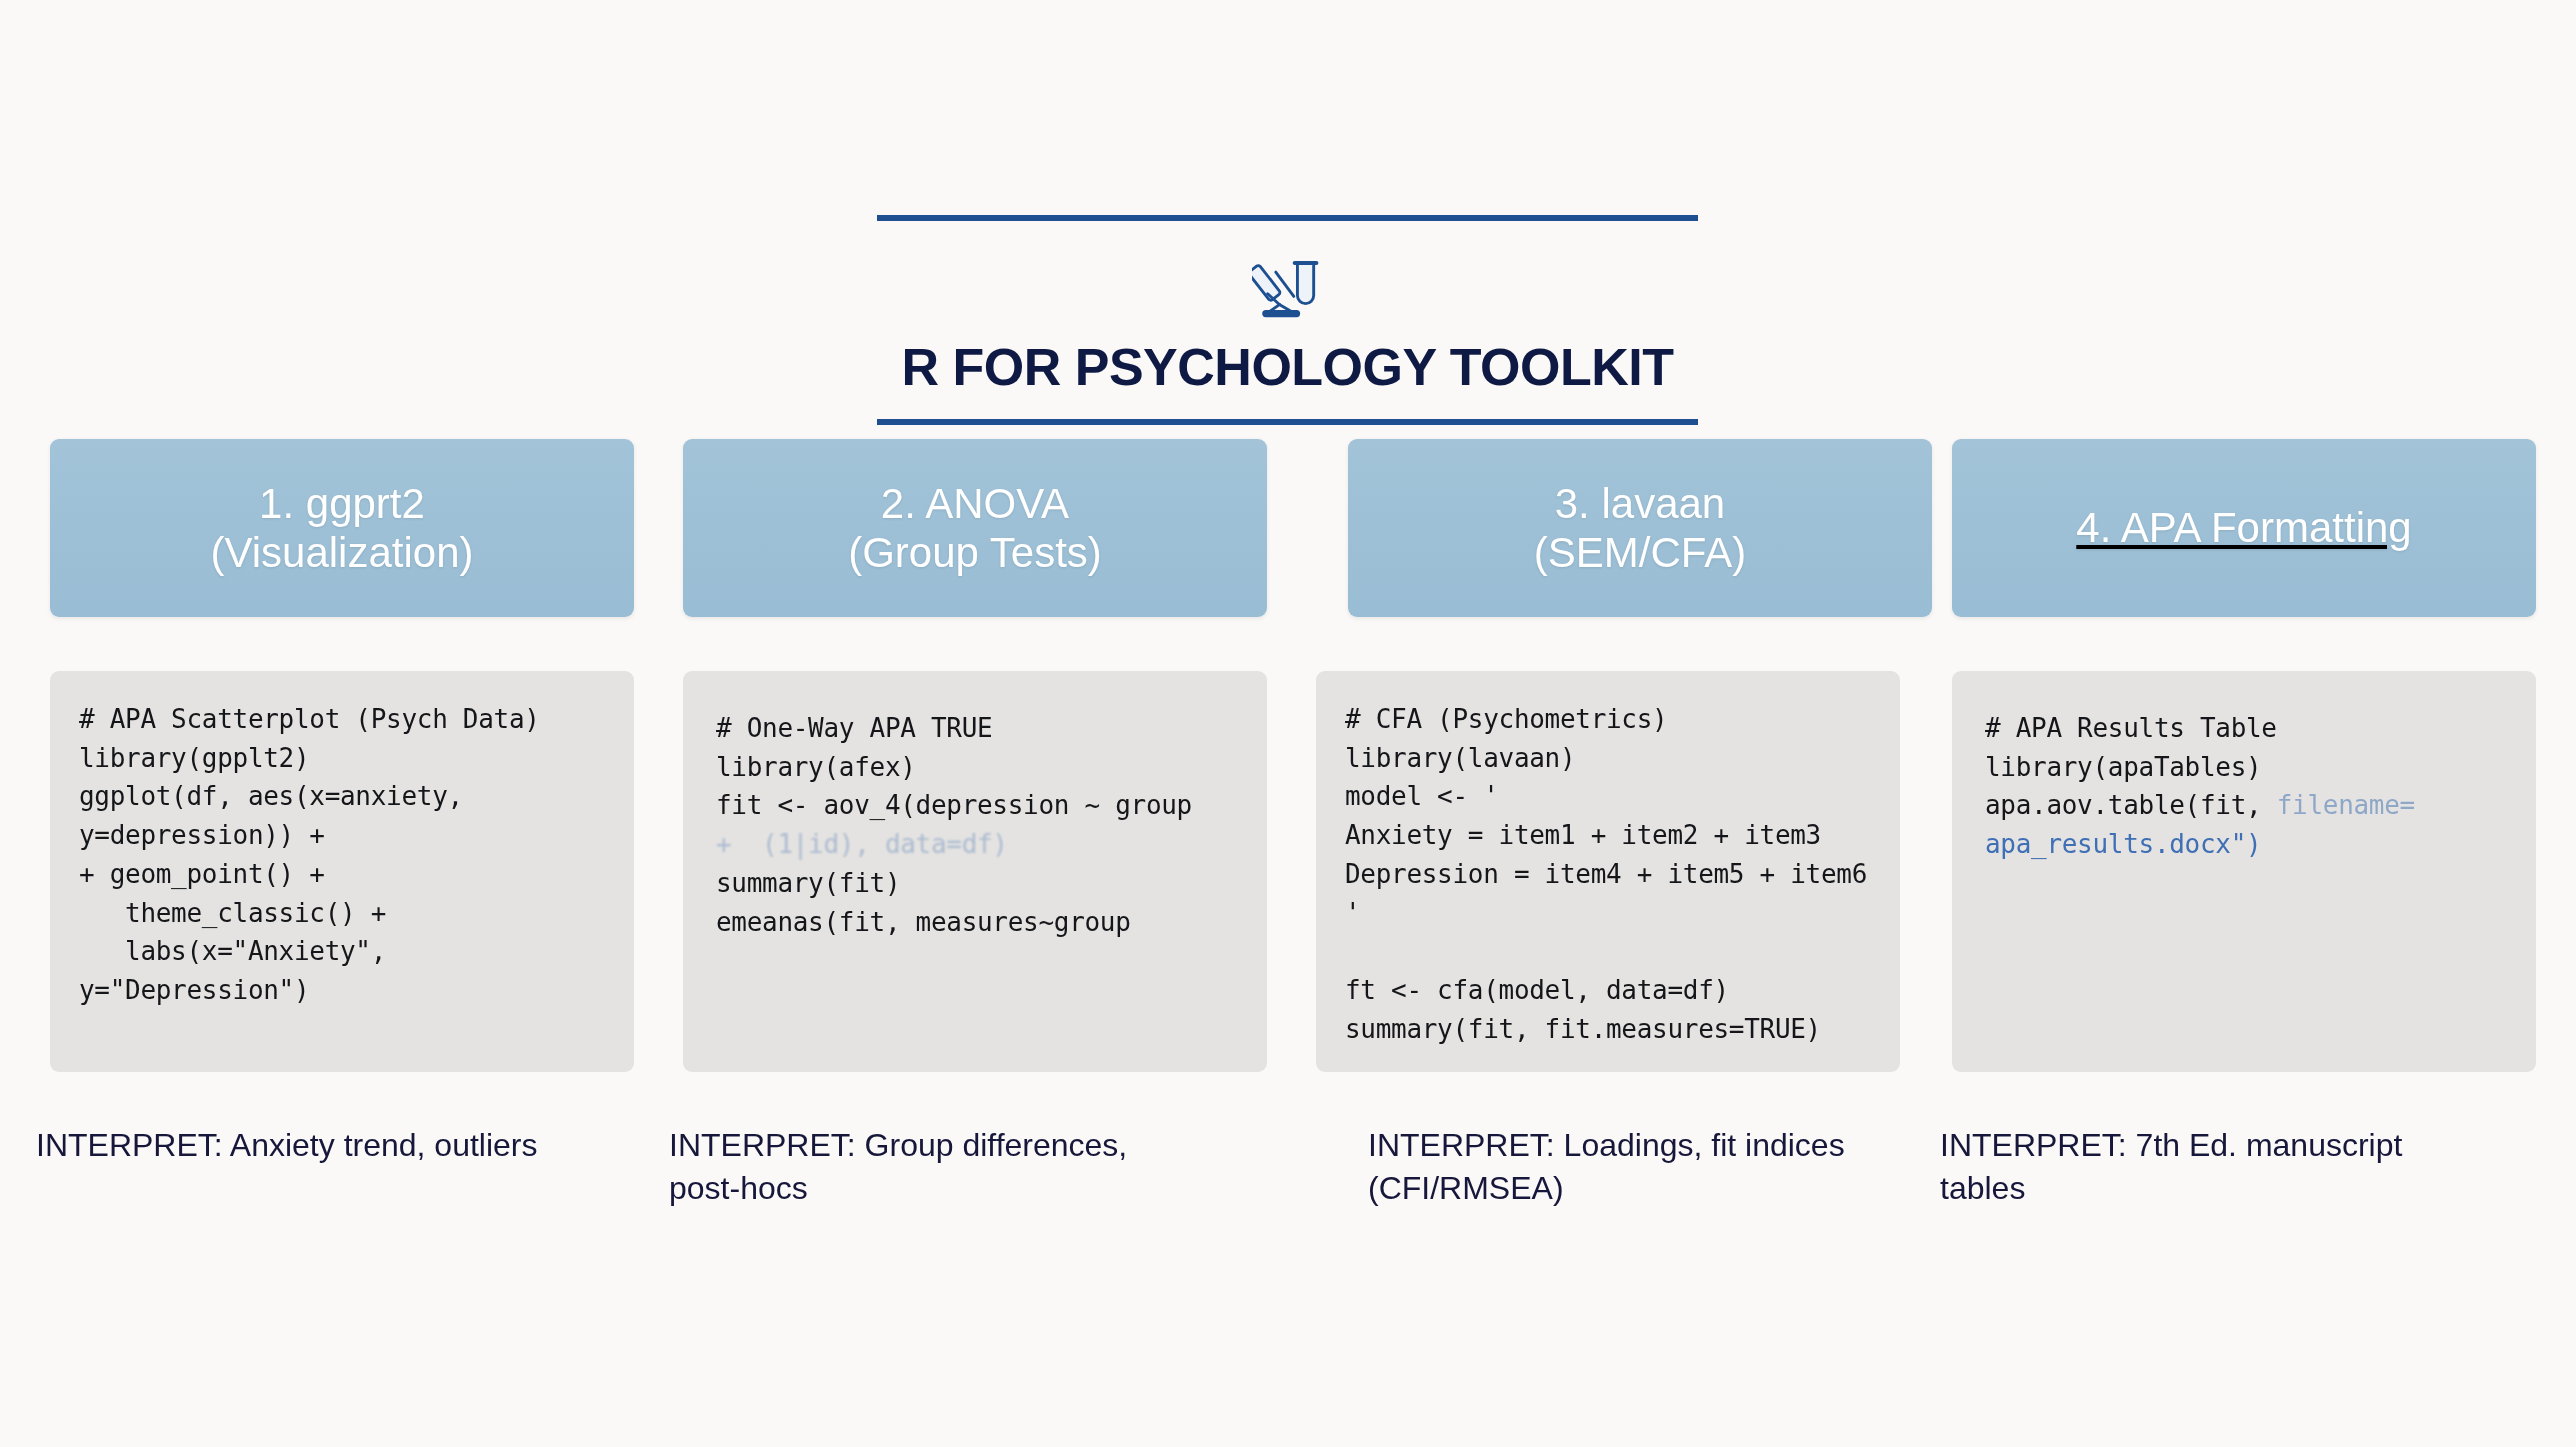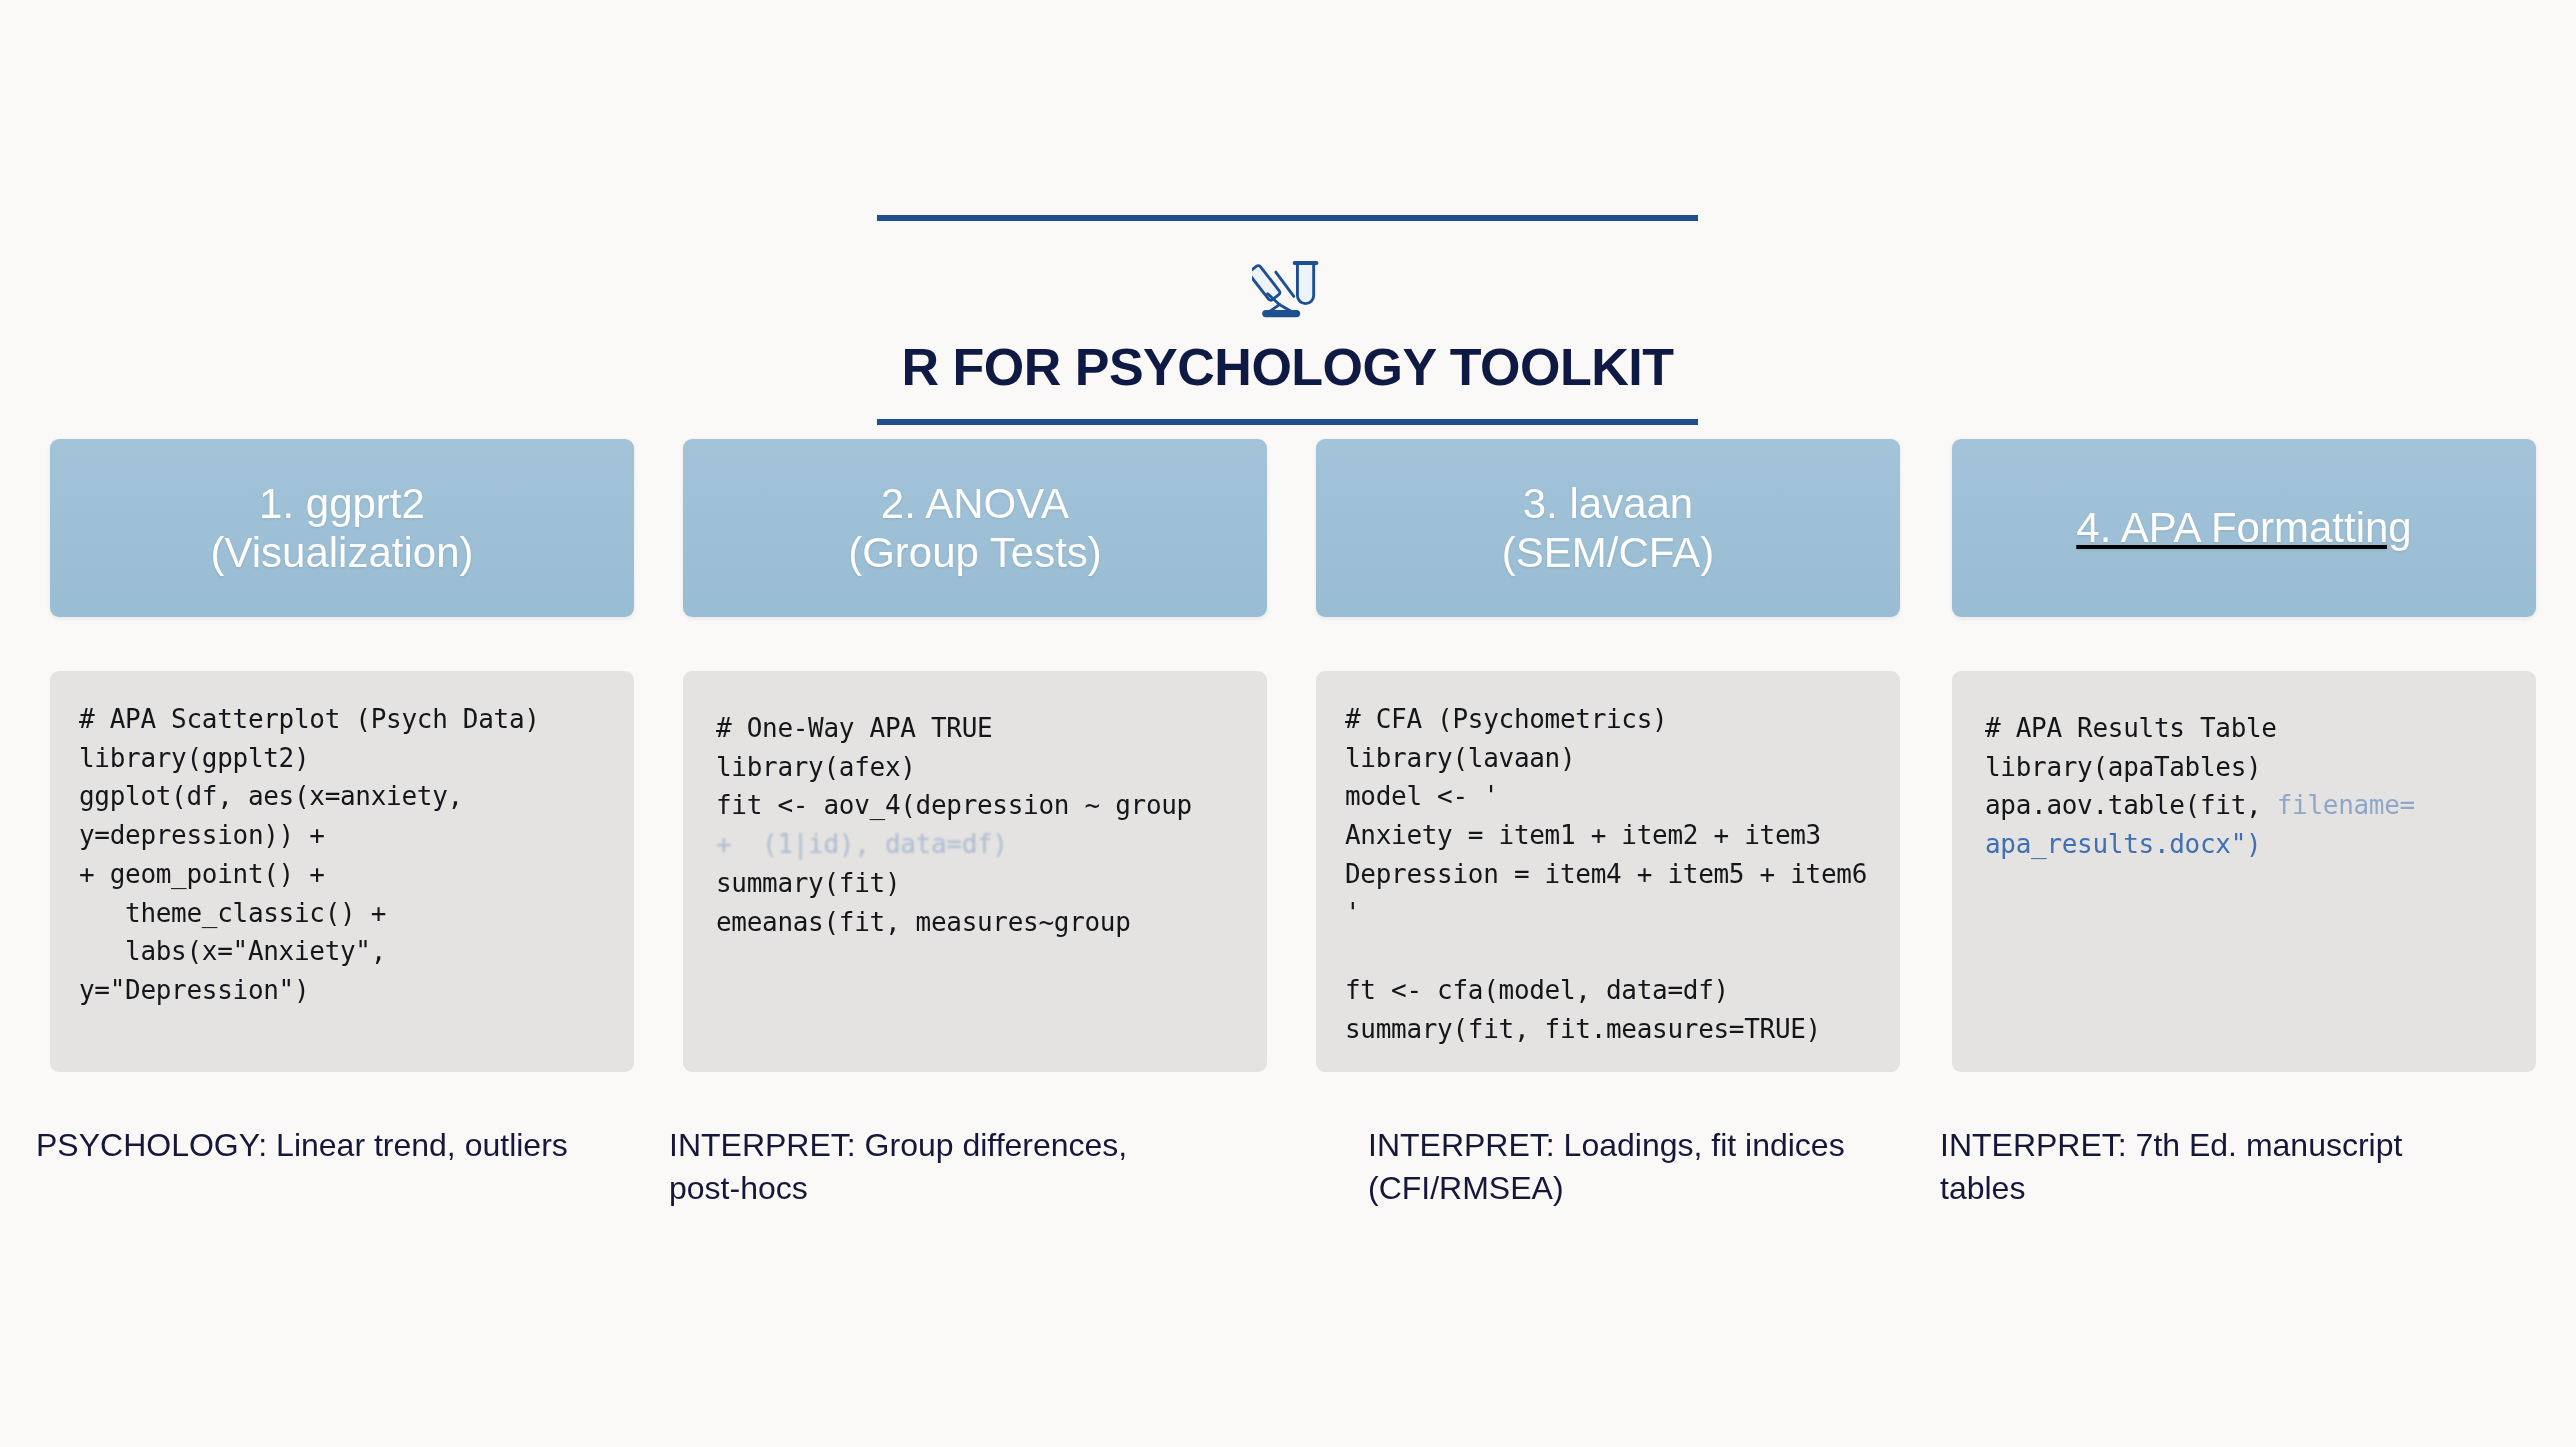--- a/index.html
+++ b/index.html
@@ -46,21 +46,21 @@
   }
 
   
   .column {
     position: absolute;
     top: 439px;
     width: 584px;
   }
   .col-0 { left: 50px; }
   .col-1 { left: 683px; }
-  .col-2 { left: 1316px; border-radius: 8px; }
+  .col-2 { left: 1348px; border-radius: 8px; }
   .col-3 { left: 1952px; text-decoration: underline; }
 
   .col-header {
     height: 178px;
     background: linear-gradient(180deg, #a2c3d8 0%, #99bdd4 100%);
     border-radius: 9px;
     display: flex;
     align-items: center;
     justify-content: center;
     text-align: center;
@@ -149,21 +149,21 @@
 <div class="code-block" style="left:50px;">
   <div class="code-text"># APA Scatterplot (Psych Data)
 library(gpplt2)
 ggplot(df, aes(x=anxiety,
 y=depression)) +
 + geom_point() +
    theme_classic() +
    labs(x="Anxiety",
 y="Depression")</div>
 </div>
-<div class="interpret" style="left:36px;">PSYCHOLOGY: Linear trend, outliers</div>
+<div class="interpret" style="left:36px;">INTERPRET: Anxiety trend, outliers</div>
 
 <div class="column col-1">
   <div class="col-header">
     <span class="col-header-label">2. ANOVA
 (Group Tests)</span>
   </div>
 </div>
 <div class="code-block" style="left:683px;">
   <div class="code-text pad-more"><span># One-Way APA TRUE</span>
 <span>library(afex)</span>

